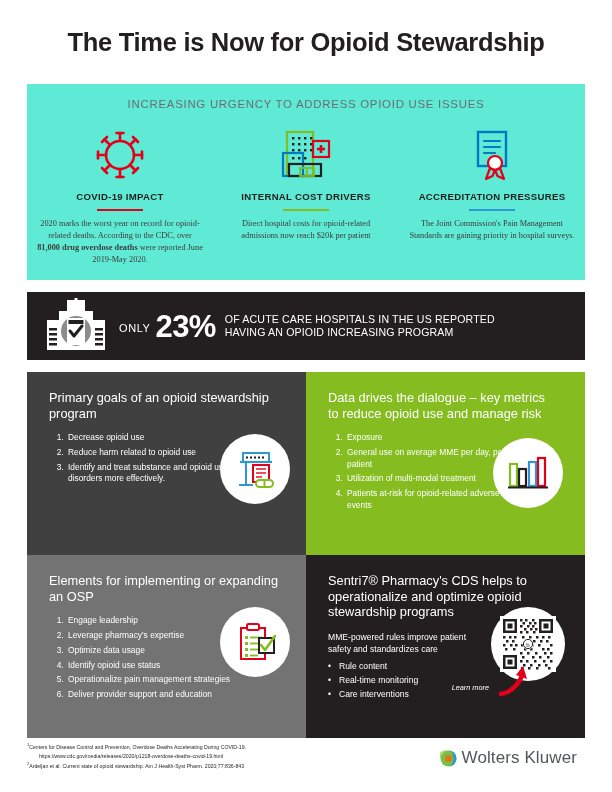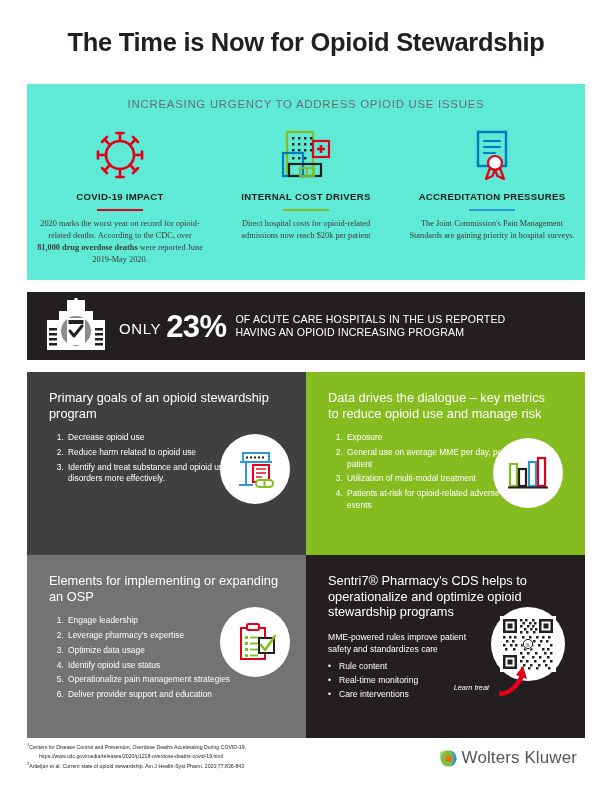--- a/index.html
+++ b/index.html
@@ -104,21 +104,21 @@
     padding-left: 18px;
   }
   .stat-icon {
     width: 62px;
     height: 56px;
     flex: 0 0 62px;
     margin-right: 12px;
   }
   .stat-only {
     color: #ffffff;
-    font-size: 15px;
+    font-size: 11px;
     letter-spacing: 0.6px;
     margin-right: 5px;
     align-self: center;
     padding-top: 4px;
   }
   .stat-num {
     color: #ffffff;
     font-size: 31px;
     font-weight: bold;
     letter-spacing: -0.6px;
@@ -577,21 +577,21 @@
             <rect x="21" y="51" width="2.5" height="2.5"></rect>
               <rect x="28" y="51" width="2.5" height="2.5"></rect>
               <rect x="36" y="51" width="2.5" height="2.5"></rect>
               <rect x="48" y="51" width="2.5" height="2.5"></rect>
           </g>
           <circle cx="28" cy="28" r="5.5" fill="#ffffff"></circle>
           <circle cx="28" cy="28" r="4.6" fill="none" stroke="#231f20" stroke-width="1"></circle>
           <text x="28" y="31" font-size="6" text-anchor="middle" fill="#231f20" font-family="Liberation Sans, sans-serif">b</text>
         </svg>
       </div>
-      <div class="learn-more">Learn treat</div>
+      <div class="learn-more">Learn more</div>
       <svg class="arrow-svg" width="34" height="34" viewBox="0 0 34 34">
         <path d="M2 30 Q16 28 24 10" fill="none" stroke="#e3001b" stroke-width="4.5" stroke-linecap="round"></path>
         <path d="M24 2 L28 15 L17 11 Z" fill="#e3001b"></path>
       </svg>
     </div>
 
   </div>
 
   <div class="footer">
     <div class="cites">

